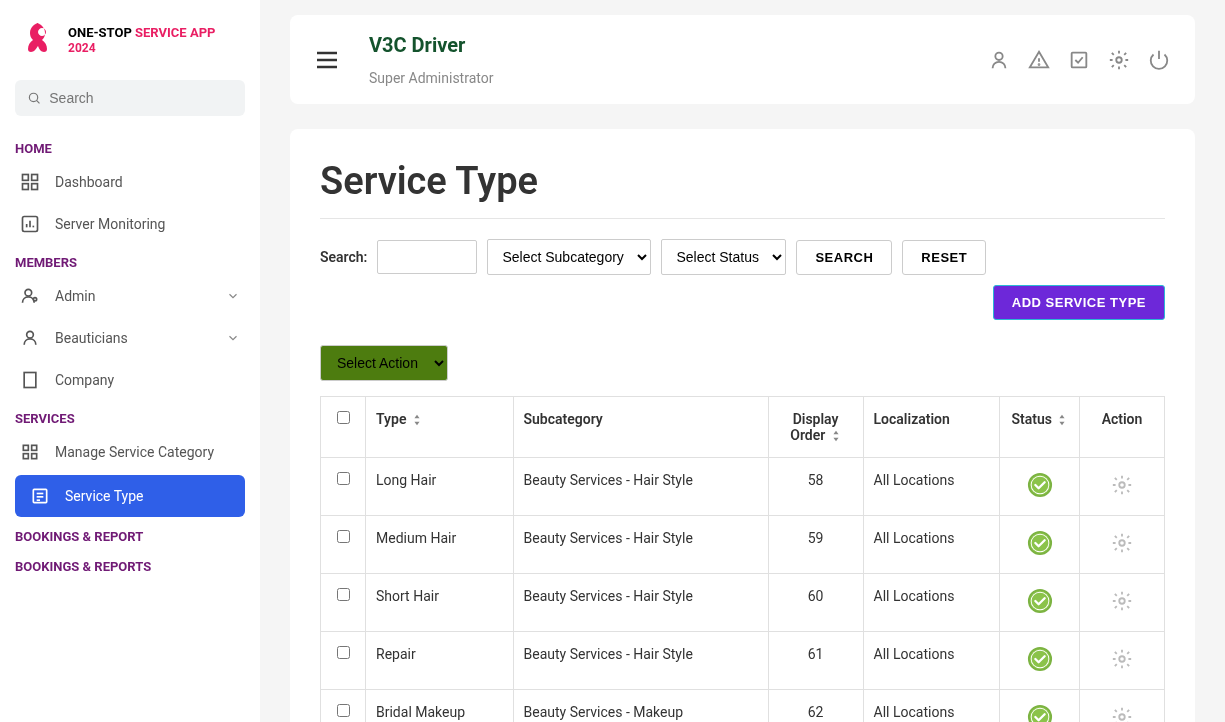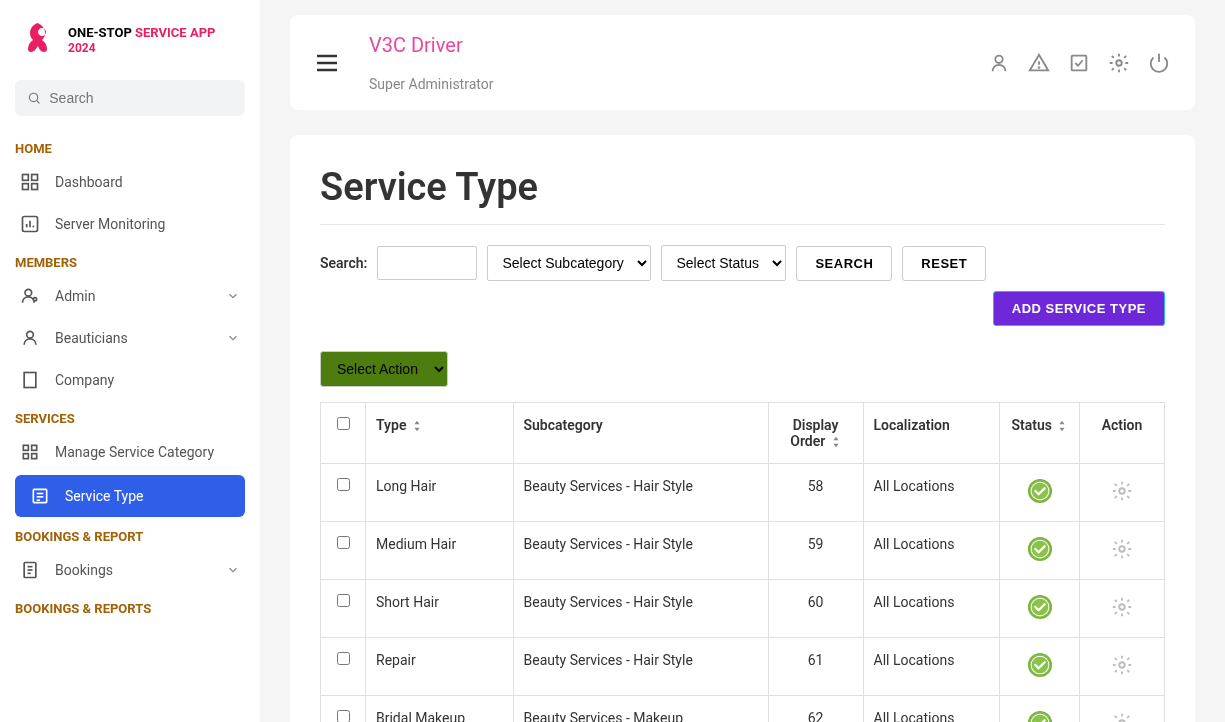--- a/index.html
+++ b/index.html
@@ -11,33 +11,33 @@
     .logo { display: flex; align-items: center; padding: 5px 20px 15px; }
     .logo-icon { width: 40px; height: 40px; margin-right: 8px; }
     .logo-text { font-size: 13px; font-weight: 700; line-height: 1.2; }
     .logo-text .black { color: #000; text-align: right; }
     .logo-text .pink { color: #e91e63; }
     .logo-text .year { color: #e91e63; font-size: 12px; }
     
     .search-box { margin: 5px 15px 15px; background: #f1f3f4; border-radius: 6px; padding: 10px 12px; display: flex; align-items: center; }
     .search-box input { border: none; background: transparent; outline: none; font-size: 14px; margin-left: 8px; width: 100%; color: #666; }
     
-    .nav-section { padding: 10px 15px 5px; font-size: 13px; font-weight: 700; color: #a16207; }
+    .nav-section { padding: 10px 15px 5px; font-size: 13px; font-weight: 700; color: #701a75; }
     .nav-item { display: flex; align-items: center; padding: 11px 20px; font-size: 14px; color: #555; cursor: pointer; position: relative; }
     .nav-item.active { background: #2f5fe8; color: #fff; border-radius: 6px; margin: 2px 15px; padding: 11px 15px; }
     .nav-item .nav-icon { width: 20px; height: 20px; margin-right: 15px; flex-shrink: 0; }
     .nav-item .chevron { margin-left: auto; width: 14px; height: 14px; }
     
     
     .main { flex: 1; padding: 15px 30px; overflow-y: auto; }
     
     .topbar { background: #fff; border-radius: 8px; padding: 18px 25px; display: flex; align-items: center; margin-bottom: 25px; }
     .hamburger { width: 24px; height: 20px; margin-right: 30px; cursor: pointer; }
-    .user-info .name { font-size: 20px; font-weight: 400; color: #ec4899; }
-    .user-info .role { font-size: 14px; color: #888; margin-top: 19px; }
+    .user-info .name { font-size: 20px; font-weight: 700; color: #14532d; }
+    .user-info .role { font-size: 14px; color: #888; margin-top: 13px; }
     .topbar-icons { margin-left: auto; display: flex; gap: 18px; }
     .topbar-icons .ticon { width: 22px; height: 22px; cursor: pointer; color: #888; }
     
     .content { background: #fff; border-radius: 8px; padding: 30px 30px; }
     .page-title { font-size: 38px; font-weight: 600; color: #333; margin-bottom: 15px; }
     .divider { border: none; border-top: 1px solid #e5e5e5; margin-bottom: 20px; }
     
     .filter-row { display: flex; align-items: center; gap: 10px; margin-bottom: 25px; flex-wrap: wrap; }
     .filter-row label { font-weight: 600; font-size: 14px; }
     .filter-row input[type="text"], .filter-row select { border: 1px solid #ccc; padding: 8px 10px; font-size: 14px; border-radius: 2px; background: #fff; }
@@ -152,32 +152,20 @@
       <svg class="nav-icon" viewBox="0 0 24 24" fill="none" stroke="#fff" stroke-width="2">
           <rect x="4" y="4" width="16" height="16" rx="1"></rect>
           <line x1="8" y1="9" x2="16" y2="9"></line>
           <line x1="8" y1="13" x2="16" y2="13"></line>
           <line x1="8" y1="17" x2="12" y2="17"></line>
         </svg>
       <span>Service Type</span>
     </div>
 
     <div class="nav-section">BOOKINGS &amp; REPORT</div>
-    <div class="nav-item">
-      <svg class="nav-icon" viewBox="0 0 24 24" fill="none" stroke="#555" stroke-width="2">
-          <rect x="5" y="3" width="14" height="18" rx="1"></rect>
-          <line x1="9" y1="8" x2="15" y2="8"></line>
-          <line x1="9" y1="12" x2="15" y2="12"></line>
-          <line x1="9" y1="16" x2="13" y2="16"></line>
-        </svg>
-      <span>Bookings</span>
-      <svg class="chevron" viewBox="0 0 24 24" fill="none" stroke="#888" stroke-width="2">
-          <polyline points="6 9 12 15 18 9"></polyline>
-        </svg>
-    </div>
 
     <div class="nav-section">BOOKINGS &amp; REPORTS</div>
   </aside>
 
   <main class="main">
     <div class="topbar">
       <svg class="hamburger" viewBox="0 0 24 20" fill="none" stroke="#333" stroke-width="2.5">
           <line x1="2" y1="3" x2="22" y2="3"></line>
           <line x1="2" y1="10" x2="22" y2="10"></line>
           <line x1="2" y1="17" x2="22" y2="17"></line>

